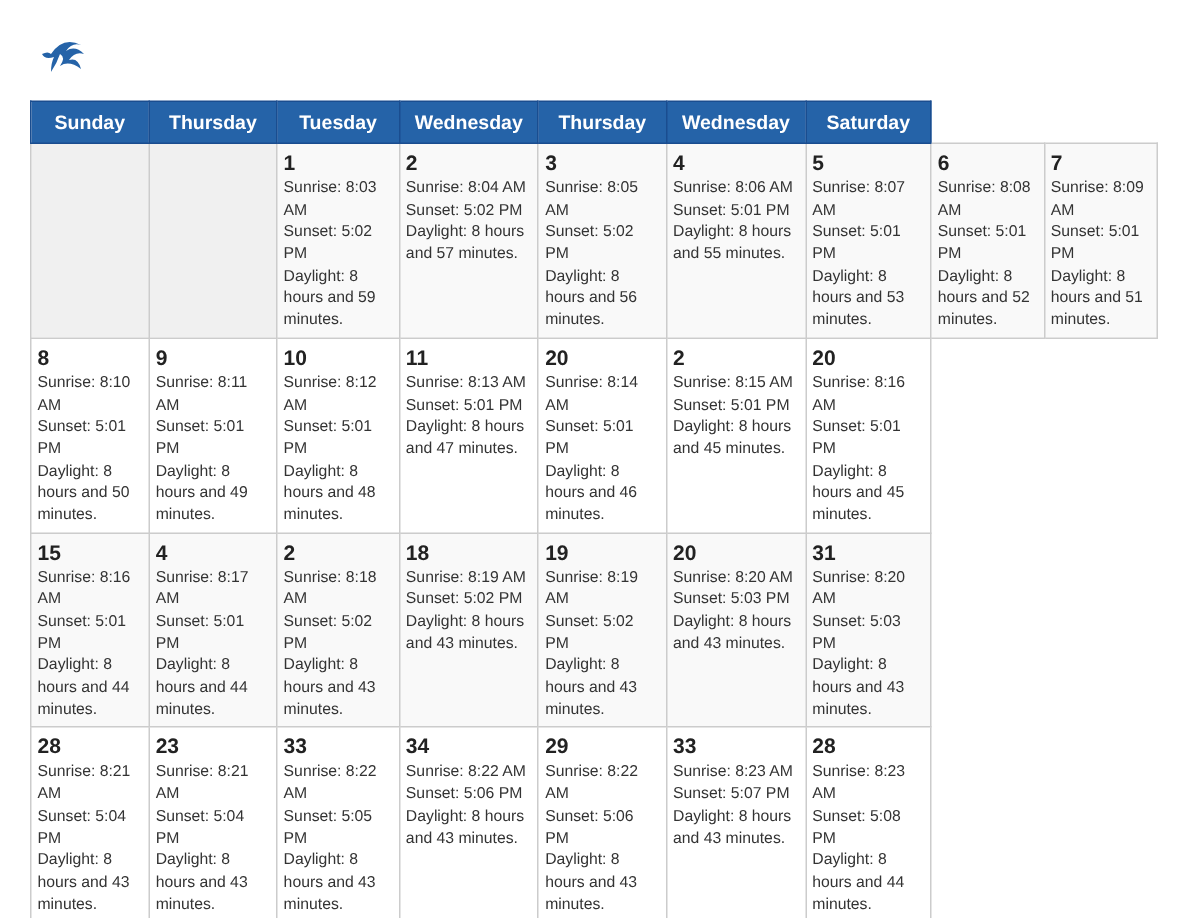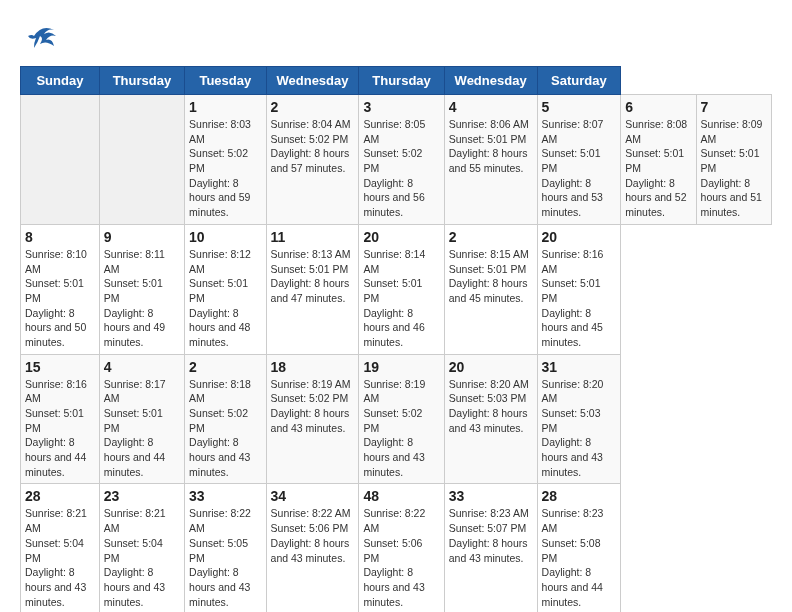--- a/index.html
+++ b/index.html
@@ -320,21 +320,21 @@
         </td>
         <td>
           <span class="day-number">34</span>
           <span class="day-info">
             Sunrise: 8:22 AM<br>
             Sunset: 5:06 PM<br>
             Daylight: 8 hours and 43 minutes.
           </span>
         </td>
         <td>
-          <span class="day-number">48</span>
+          <span class="day-number">29</span>
           <span class="day-info">
             Sunrise: 8:22 AM<br>
             Sunset: 5:06 PM<br>
             Daylight: 8 hours and 43 minutes.
           </span>
         </td>
         <td>
           <span class="day-number">33</span>
           <span class="day-info">
             Sunrise: 8:23 AM<br>

